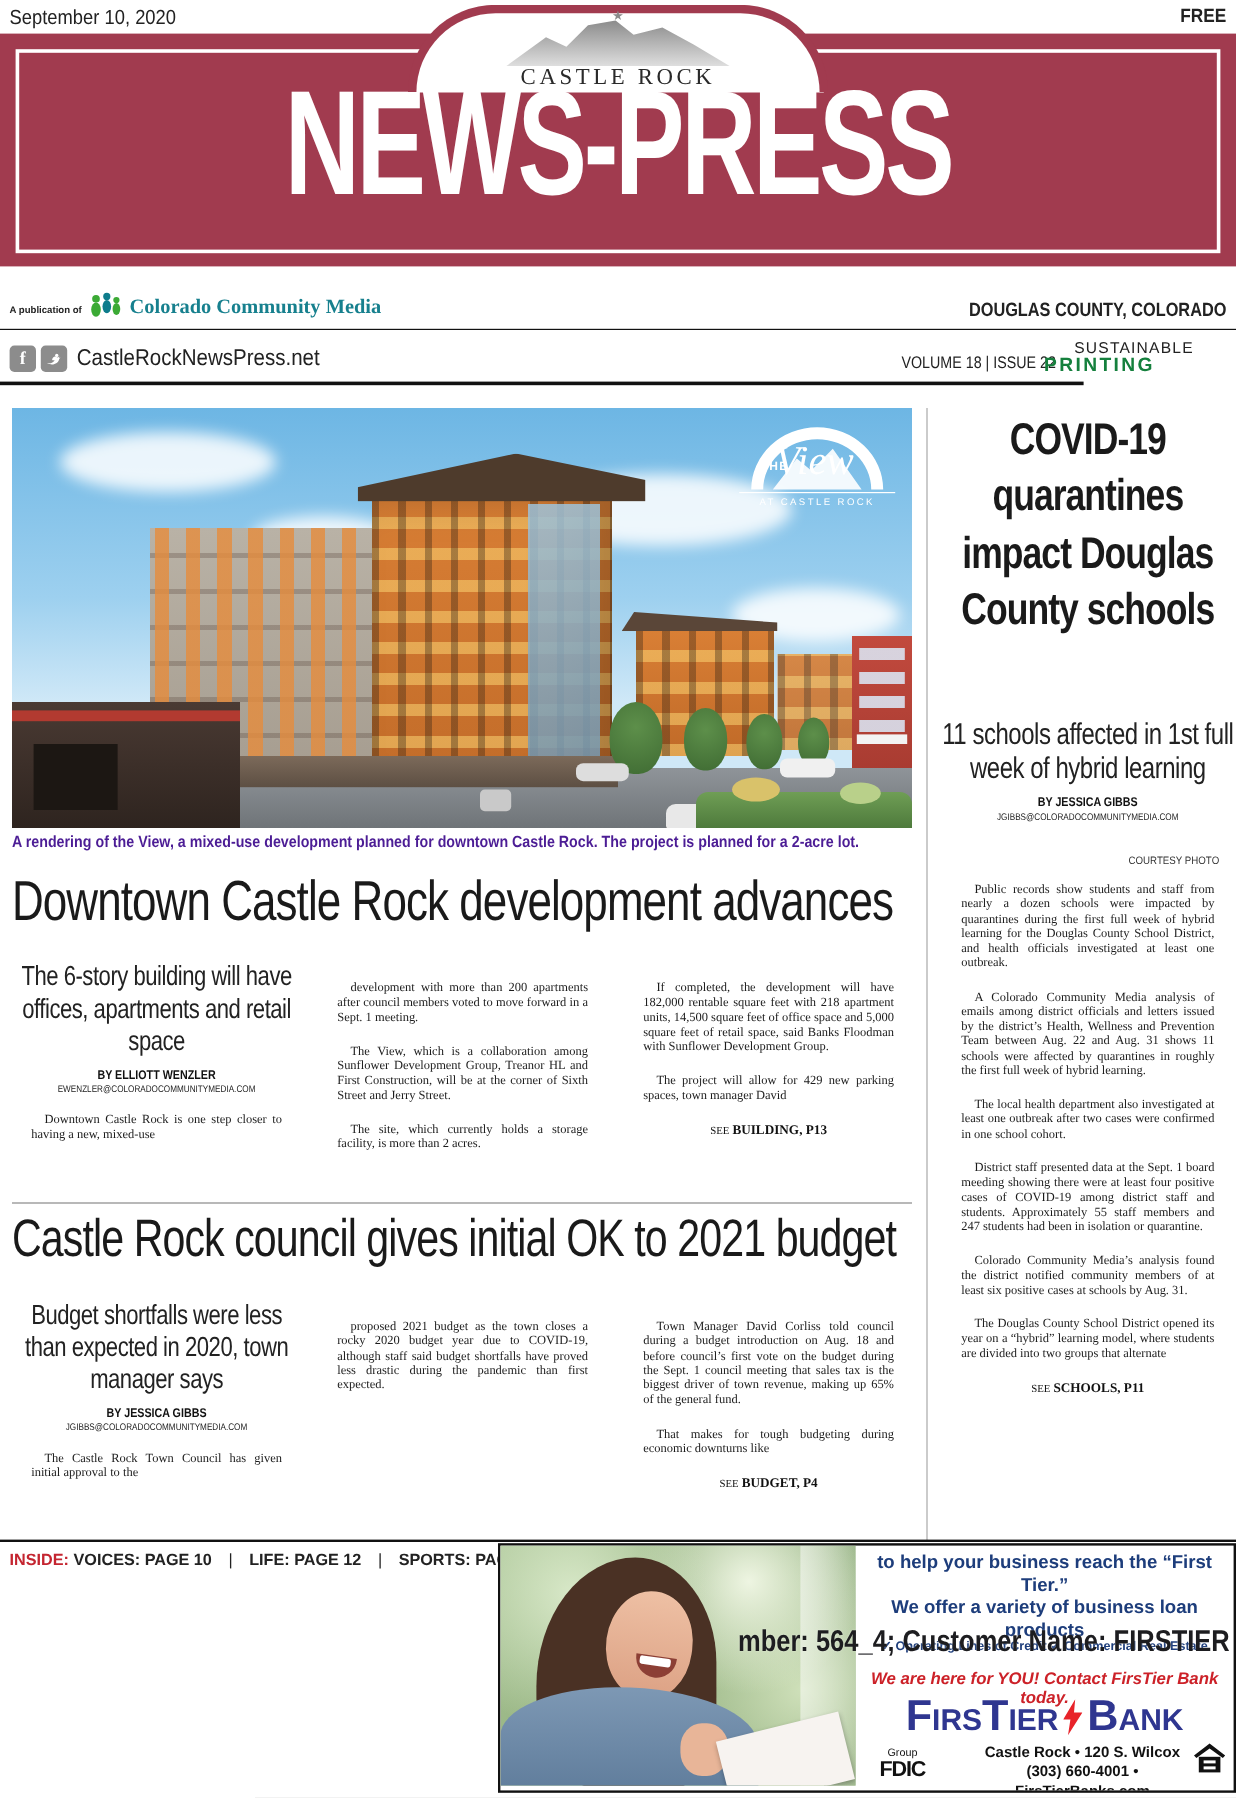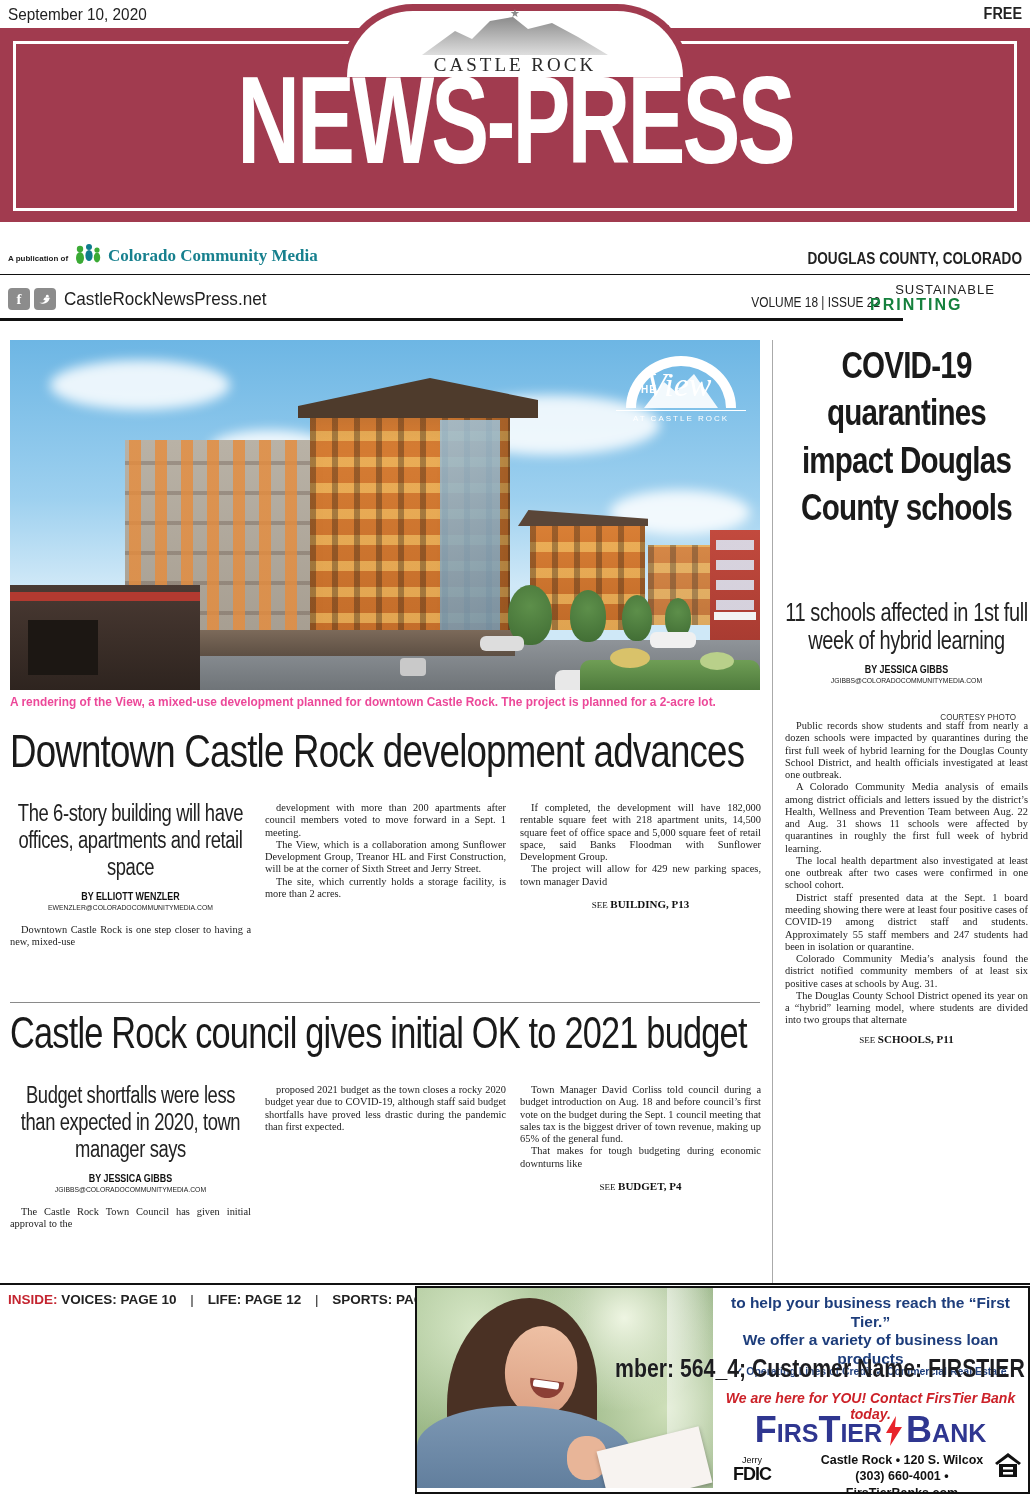--- a/index.html
+++ b/index.html
@@ -8,21 +8,21 @@
   .abs{position:absolute;}
   
   .cx70{width:142.85%;transform:scaleX(.70);transform-origin:0 0;display:block;}
   .cx78{width:128.2%;transform:scaleX(.78);transform-origin:0 0;display:block;}
   .cx80{width:125%;transform:scaleX(.80);transform-origin:0 0;display:block;}
   .cx85{width:117.6%;transform:scaleX(.85);transform-origin:0 0;display:block;}
   .cx88{width:113.6%;transform:scaleX(.88);transform-origin:0 0;display:block;}
   .cx90{width:111.1%;transform:scaleX(.90);transform-origin:0 0;display:block;}
   .body-col{font-family:"Liberation Serif",serif;font-size:10.4px;line-height:1.18;
             text-align:justify;color:#1c1c1c;}
-  .body-col p{margin:0;text-indent:11px;}
+  .body-col p{margin:16px;text-indent:11px;}
   .rule{position:absolute;background:#111;}
   
   .topstrip{position:absolute;left:0;top:0;width:100%;height:28px;background:#fff;}
   .date-label{position:absolute;left:8px;top:5px;font-size:17px;color:#222;}
   .free-label{position:absolute;right:8px;top:5px;font-size:16px;font-weight:bold;color:#222;}
   .masthead{position:absolute;left:0;top:28px;width:1030px;height:194px;background:#A13B4F;text-decoration:underline;}
   .mh-border{position:absolute;left:13px;right:13px;top:13px;bottom:11px;border:3px solid #fff;}
   .mh-title{position:absolute;left:0;top:30px;width:1030px;text-align:center;
             font-size:124px;font-weight:bold;color:#fff;letter-spacing:-4px;line-height:1;}
   .arch{position:absolute;left:50%;top:4px;transform:translateX(-50%);width:336px;height:66px;
@@ -54,21 +54,21 @@
   .win-or{background:
      repeating-linear-gradient(90deg,rgba(40,30,20,.35) 0 6px,transparent 6px 22px),
      repeating-linear-gradient(0deg,rgba(255,220,120,.5) 0 10px,transparent 10px 26px),
      linear-gradient(#d97f35,#c06a28);}
   .win-gr{background:
      repeating-linear-gradient(90deg,rgba(230,140,60,.8) 4px 16px,transparent 16px 30px),
      repeating-linear-gradient(0deg,rgba(90,70,60,.3) 0 4px,transparent 4px 30px),
      linear-gradient(#b9b2a6,#a69d90);}
   .tree{position:absolute;background:radial-gradient(circle at 50% 35%,#5d8f4a,#3f6b33);
         border-radius:50% 50% 45% 45%;}
-  .caption{position:absolute;left:10px;top:694px;width:750px;font-size:13.5px;font-weight:bold;color:#ec4899;}
+  .caption{position:absolute;left:10px;top:694px;width:750px;font-size:13.5px;font-weight:bold;color:#4c1d95;}
   .credit{position:absolute;right:14px;top:712px;font-size:9px;color:#333;}
   .headline1{position:absolute;left:10px;top:726px;width:750px;font-size:47px;letter-spacing:-1px;
              color:#1a1a1a;line-height:1.05;}
   .headline2{position:absolute;left:10px;top:1010px;width:750px;font-size:44px;letter-spacing:-1px;
              color:#1a1a1a;line-height:1.05;}
   .col{position:absolute;width:241px;}
   .subhead{font-size:23px;line-height:1.17;color:#222;text-align:center;letter-spacing:-.5px;}
   .byline{font-size:10.5px;font-weight:bold;text-align:center;color:#111;margin-top:9px;}
   .email{font-size:8px;text-align:center;color:#222;margin-top:1px;}
   .seemore{text-align:center;font-size:10px;color:#111;margin-top:10px;font-family:Liberation Serif, serif;}
@@ -355,21 +355,21 @@
     </div>
     <div class="ad-check">✓ Operating Lines of Credit  ✓ Commercial Real Estate</div>
     <div class="ad-overlay">mber: 564_4; Customer Name: FIRSTIER</div>
     <div class="ad-cta">We are here for YOU! Contact FirsTier Bank today.</div>
     <div class="ad-logo">
       <span>FirsTier</span><span class="bolt"><svg width="16" height="30" viewBox="0 0 16 30">
             <polygon points="10,0 0,17 6,17 4,30 16,11 9,11" fill="#E8232A"></polygon>
           </svg></span><span>Bank</span>
     </div>
     <div class="fdic">
-      <span class="m">Jerry</span>
+      <span class="m">Group</span>
       <span class="f">FDIC</span>
     </div>
     <div class="ad-addr">
       <div>Castle Rock • 120 S. Wilcox</div>
       <div>(303) 660-4001 • FirsTierBanks.com</div>
     </div>
     <span class="ehl">
       <svg width="28" height="28" viewBox="0 0 28 28">
         <polygon points="14,1 27,11 25,13 14,5 3,13 1,11" fill="#111"></polygon>
         <rect x="5" y="12" width="18" height="13" fill="#111"></rect>

